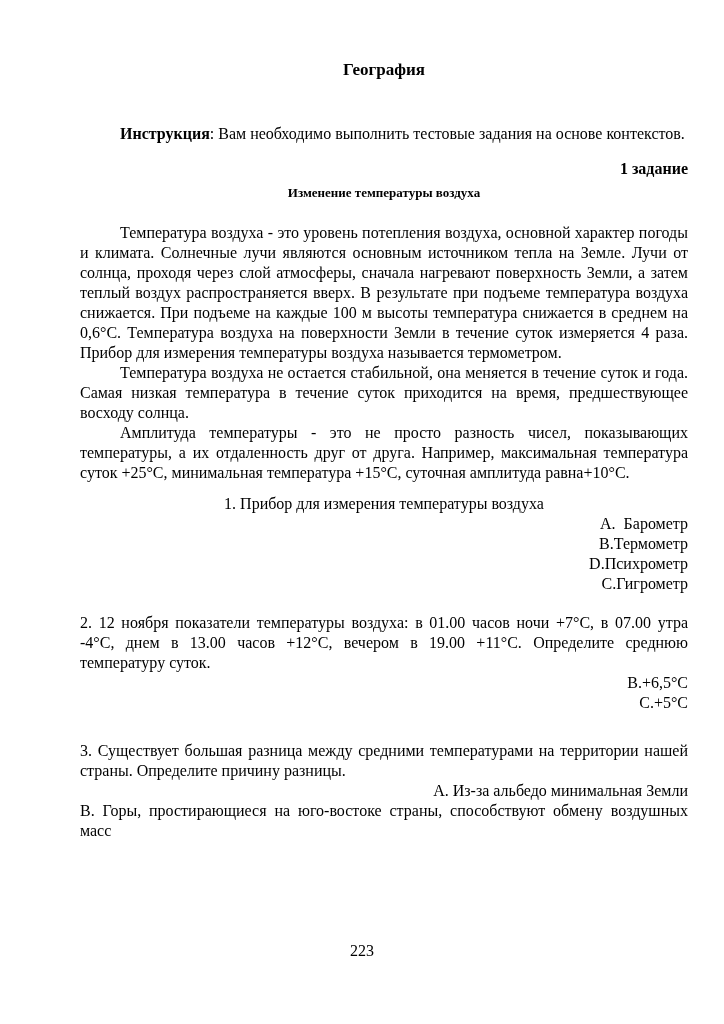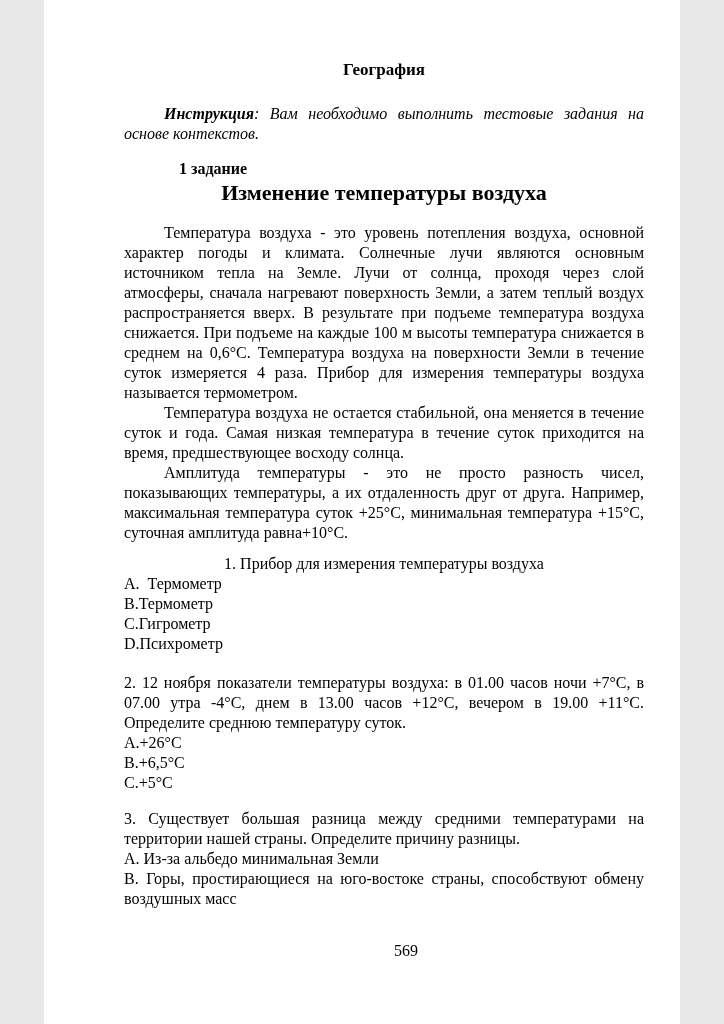--- a/index.html
+++ b/index.html
@@ -2,71 +2,70 @@
 <html><head>
 <meta charset="utf-8">
 <style>
   html, body {
     margin: 0;
     padding: 0;
     background: #e8e8e8;
   }
   .page {
     position: relative;
-    width: 636px;
+    width: 724px;
     height: 1024px;
     margin: 0 auto;
     background: #ffffff;
     color: #000000;
     font-family: "Liberation Serif", "DejaVu Serif", serif;
     font-size: 16px;
     line-height: 20px;
     overflow: hidden;
   }
   .content {
     padding: 60px 36px 0 80px;
   }
-  p, h1, h2 { margin: 0; padding: 0; font-size: 16px; font-weight: normal; }
+  p, h1, h2 { margin: 0; padding: 0; font-size: 16px; font-weight: normal; text-align: right; }
 
   .title {
     text-align: center;
     font-weight: bold;
     font-size: 17px;
   }
   .instruction {
-    margin-top: 24px;
+    margin-top: 44px;
     text-indent: 40px;
     text-align: justify;
-    font-style: italic;
   }
   .instruction .instr-label {
     font-weight: bold;
   }
   .task-number {
     margin-top: 15px;
     text-indent: 55px;
     font-weight: bold;
   }
   .task-heading {
     margin-top: 4px;
     text-align: center;
     font-weight: bold;
-    font-size: 22px;
+    font-size: 13px;
   }
   .body-para {
     text-indent: 40px;
     text-align: justify;
   }
   .body-para.first {
     margin-top: 20px;
   }
   .question { margin: 0; }
   .question.q1 { margin-top: 11px; }
   .question.q2 { margin-top: 19px; }
-  .question.q3 { margin-top: 16px; }
+  .question.q3 { margin-top: 28px; }
   .stem { text-align: center; }
   .stem.justified { text-align: justify; }
   .option { white-space: pre-wrap; }
   .option-wrap { text-align: justify; }
   .page-number {
     position: absolute;
     top: 941px;
     left: 0;
     width: 724px;
     text-align: center;
@@ -86,35 +85,34 @@
     <p class="task-number">1 задание</p>
 
     <h2 class="task-heading">Изменение температуры воздуха</h2>
 
     <p class="body-para first">Температура воздуха - это уровень потепления воздуха, основной характер погоды и климата. Солнечные лучи являются основным источником тепла на Земле. Лучи от солнца, проходя через слой атмосферы, сначала нагревают поверхность Земли, а затем теплый воздух распространяется вверх. В результате при подъеме температура воздуха снижается. При подъеме на каждые 100 м высоты температура снижается в среднем на 0,6°С. Температура воздуха на поверхности Земли в течение суток измеряется 4 раза. Прибор для измерения температуры воздуха называется термометром.</p>
     <p class="body-para">Температура воздуха не остается стабильной, она меняется в течение суток и года. Самая низкая температура в течение суток приходится на время, предшествующее восходу солнца.</p>
     <p class="body-para">Амплитуда температуры - это не просто разность чисел, показывающих температуры, а их отдаленность друг от друга. Например, максимальная температура суток +25°С, минимальная температура +15°С, суточная амплитуда равна+10°С.</p>
 
     <div class="question q1">
       <p class="stem">1. Прибор для измерения температуры воздуха</p>
-      <p class="option">A.  Термометр</p>
+      <p class="option">A.  Барометр</p>
       <p class="option">B.Термометр</p>
+      <p class="option">D.Психрометр</p>
       <p class="option">C.Гигрометр</p>
-      <p class="option">D.Психрометр</p>
     </div>
 
     <div class="question q2">
       <p class="stem justified">2. 12 ноября показатели температуры воздуха: в 01.00 часов ночи +7°С, в 07.00 утра -4°С, днем в 13.00 часов +12°С, вечером в 19.00 +11°С. Определите среднюю температуру суток.</p>
-      <p class="option">A.+26°С</p>
       <p class="option">B.+6,5°С</p>
       <p class="option">C.+5°С</p>
     </div>
 
     <div class="question q3">
       <p class="stem justified">3. Существует большая разница между средними температурами на территории нашей страны. Определите причину разницы.</p>
       <p class="option">A. Из-за альбедо минимальная Земли</p>
       <p class="option-wrap">B. Горы, простирающиеся на юго-востоке страны, способствуют обмену воздушных масс</p>
     </div>
 
   </div>
 
-  <div class="page-number">569</div>
+  <div class="page-number">223</div>
 </div>
 
 </body></html>

